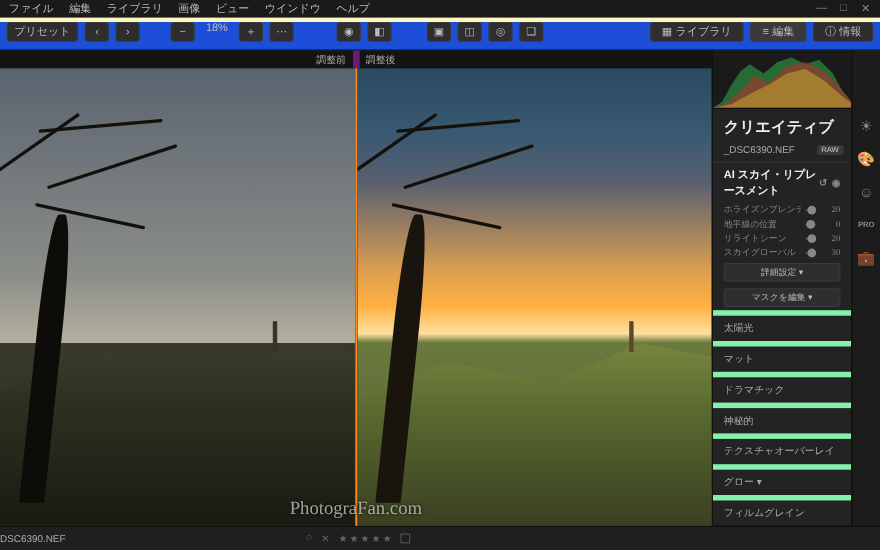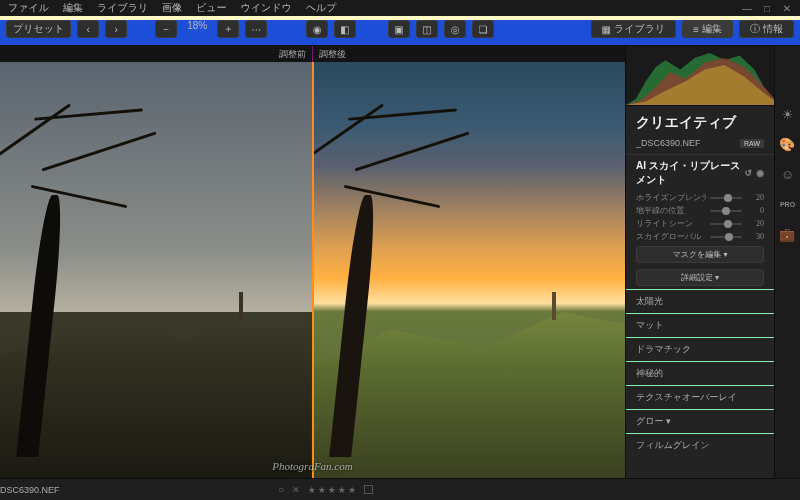--- a/index.html
+++ b/index.html
@@ -20,62 +20,62 @@
 .toolbar-center { position: absolute; left: 50%; transform: translateX(-50%); display: flex; gap: 6px; }
 .toolbar-right { margin-left: auto; display: flex; gap: 6px; align-items: center; }
 .btn.tab { padding: 0 10px; }
 .btn.tab.active { background: #3a3a3a; }
 
 
 .main { flex: 1; display: flex; min-height: 0; }
 .viewer { flex: 1; display: flex; flex-direction: column; background: #141414; min-width: 0; }
 .compare-head { display: flex; height: 16px; font-size: 9px; color: #aaa; }
 .compare-head > div { flex: 1; text-align: right; padding: 0 6px; line-height: 16px; }
-.compare-head > div:first-child { border-right: 1px solid #701a75; }
+.compare-head > div:first-child { border-right: 6px solid #701a75; }
 .compare-head > div:last-child { text-align: left; }
 .compare { flex: 1; display: flex; position: relative; }
 .pane { flex: 1; position: relative; overflow: hidden; }
 .pane + .pane { border-left: 2px solid #ff8c1a; }
 .sky { position: absolute; inset: 0; }
 .before .sky { background: linear-gradient(to bottom, #5a6470 0%, #8a8d88 45%, #b5b0a0 60%, #3a3a2a 60%, #2a2a1e 100%); }
 .after .sky { background: linear-gradient(to bottom, #2a4a60 0%, #3a5a72 15%, #5a6070 25%, #e0a050 45%, #ffb040 52%, #ffe0a0 58%, #6a7a3e 60%, #4a5a2a 100%); }
 .hill { position: absolute; bottom: 0; left: 0; right: 0; height: 42%; }
 .before .hill { background: linear-gradient(to top, #1a1a12 0%, #2e2e20 60%, #3f3f2e 100%); clip-path: polygon(0 30%, 30% 10%, 60% 20%, 85% 5%, 100% 10%, 100% 100%, 0 100%); }
 .after .hill { background: linear-gradient(to top, #3a4020 0%, #5a6a30 60%, #7a8a40 100%); clip-path: polygon(0 35%, 25% 15%, 55% 25%, 80% 5%, 100% 12%, 100% 100%, 0 100%); }
 .tree { position: absolute; left: -10%; top: 5%; width: 70%; height: 90%; }
 .trunk { position: absolute; left: 28%; bottom: 0; width: 10%; height: 70%; background: #1a140e; transform: skewX(-6deg); border-radius: 40% 40% 0 0; }
 .before .trunk { background: #0e0c08; }
 .branch { position: absolute; background: #14100a; height: 3px; border-radius: 2px; }
 .b1 { left: 32%; top: 18%; width: 55%; transform: rotate(-18deg); }
 .b2 { left: 28%; top: 30%; width: 45%; transform: rotate(12deg); }
 .b3 { left: 10%; top: 12%; width: 40%; transform: rotate(-35deg); }
 .b4 { left: 30%; top: 8%; width: 50%; transform: rotate(-5deg); }
 .obelisk { position: absolute; right: 22%; bottom: 38%; width: 4px; height: 28px; background: #3a3226; }
 .after .obelisk { background: #5a4830; }
-.watermark { position: absolute; bottom: 6px; left: 50%; transform: translateX(-50%); color: rgba(255,255,255,0.6); font-size: 11px; font-family: Georgia, serif; font-style: italic; text-shadow: 0 0 3px #000; }
-
-
-.panel { width: 175px; background: #232323; display: flex; border-left: 1px solid #0e0e0e; }
+.watermark { position: absolute; bottom: 6px; left: 50%; transform: translateX(-50%); color: rgba(255,255,255,0.6); font-size: 17px; font-family: Georgia, serif; text-shadow: 0 0 3px #000; }
+
+
+.panel { width: 153px; background: #232323; display: flex; border-left: 1px solid #0e0e0e; }
 .panel-body { flex: 1; display: flex; flex-direction: column; min-width: 0; overflow: hidden; }
 .histo { height: 60px; background: #1a1a1a; position: relative; border-bottom: 1px solid #0e0e0e; }
 .histo svg { width: 100%; height: 100%; }
 .panel-title { font-size: 14px; font-weight: 600; color: #eee; padding: 8px 10px 4px; }
 .file-row { display: flex; align-items: center; padding: 2px 10px 6px; gap: 20px; }
 .file-row .fname { font-size: 9px; color: #aaa; }
 .badge { background: #3a3a3a; border-radius: 2px; font-size: 7px; padding: 1px 4px; color: #ccc; margin-left: auto; }
 .tool-head { display: flex; align-items: center; padding: 4px 10px; font-size: 10px; font-weight: 600; color: #eee; border-top: 1px solid #333; }
 .tool-head .rs { margin-left: auto; display: flex; gap: 4px; color: #888; font-size: 9px; }
 .preset-btn { margin: 4px 8px; border: 2px solid #e08020; border-radius: 4px; padding: 3px 0; text-align: center; font-size: 9px; color: #ddd; background: #2a2a2a; position: relative; }
 .slider-row { display: flex; align-items: center; padding: 1px 10px; gap: 4px; font-size: 8px; color: #888; }
 .slider-row .lab { flex: 0 0 auto; width: 70px; overflow: hidden; white-space: nowrap; }
 .slider { flex: 1; height: 2px; background: #444; position: relative; border-radius: 1px; }
 .slider .thumb { position: absolute; top: -3px; width: 8px; height: 8px; border-radius: 50%; background: #888; transform: translateX(-50%); }
 .slider-row .val { width: 18px; text-align: right; font-size: 8px; font-family: Liberation Serif, serif; }
 .sub-btn { margin: 3px 10px; background: #2e2e2e; border: 1px solid #3a3a3a; border-radius: 3px; text-align: center; font-size: 8px; padding: 2px 0; color: #bbb; }
-.cat { padding: 5px 10px; font-size: 9px; color: #aaa; border-top: 1px solid #86efac; }
+.cat { padding: 5px 10px; font-size: 9px; color: #aaa; border-top: 5px solid #86efac; }
 
 
 .iconstrip { width: 26px; background: #1c1c1c; display: flex; flex-direction: column; align-items: center; padding-top: 60px; gap: 14px; border-left: 1px solid #0e0e0e; }
 .iconstrip .ic { width: 16px; height: 16px; display: flex; align-items: center; justify-content: center; color: #888; font-size: 13px; }
 .iconstrip .ic.active { color: #fff; }
 
 
 .status { height: 22px; background: #1f1f1f; border-top: 1px solid #0e0e0e; display: flex; align-items: center; padding: 0 0; font-size: 9px; color: #aaa; gap: 10px; }
 .status .rate { margin: 0 auto; display: flex; gap: 6px; align-items: center; color: #666; letter-spacing: 2px; }
 .status .rate .sym { font-size: 10px; }
@@ -216,22 +216,22 @@
           <span class="val">20</span>
         </div>
         <div class="slider-row">
           <span class="lab">スカイグローバル</span>
           <div class="slider">
               <div class="thumb" style="left:60%"></div>
             </div>
           <span class="val">30</span>
         </div>
 
+        <div class="sub-btn"><span>詳細設定</span> ▾</div>
         <div class="sub-btn"><span>マスクを編集</span> ▾</div>
-        <div class="sub-btn"><span>詳細設定</span> ▾</div>
 
         <div class="cat">太陽光</div>
         <div class="cat">マット</div>
         <div class="cat">ドラマチック</div>
         <div class="cat">神秘的</div>
         <div class="cat">テクスチャオーバーレイ</div>
         <div class="cat"><span>グロー</span> ▾</div>
         <div class="cat">フィルムグレイン</div>
       </div>
 

